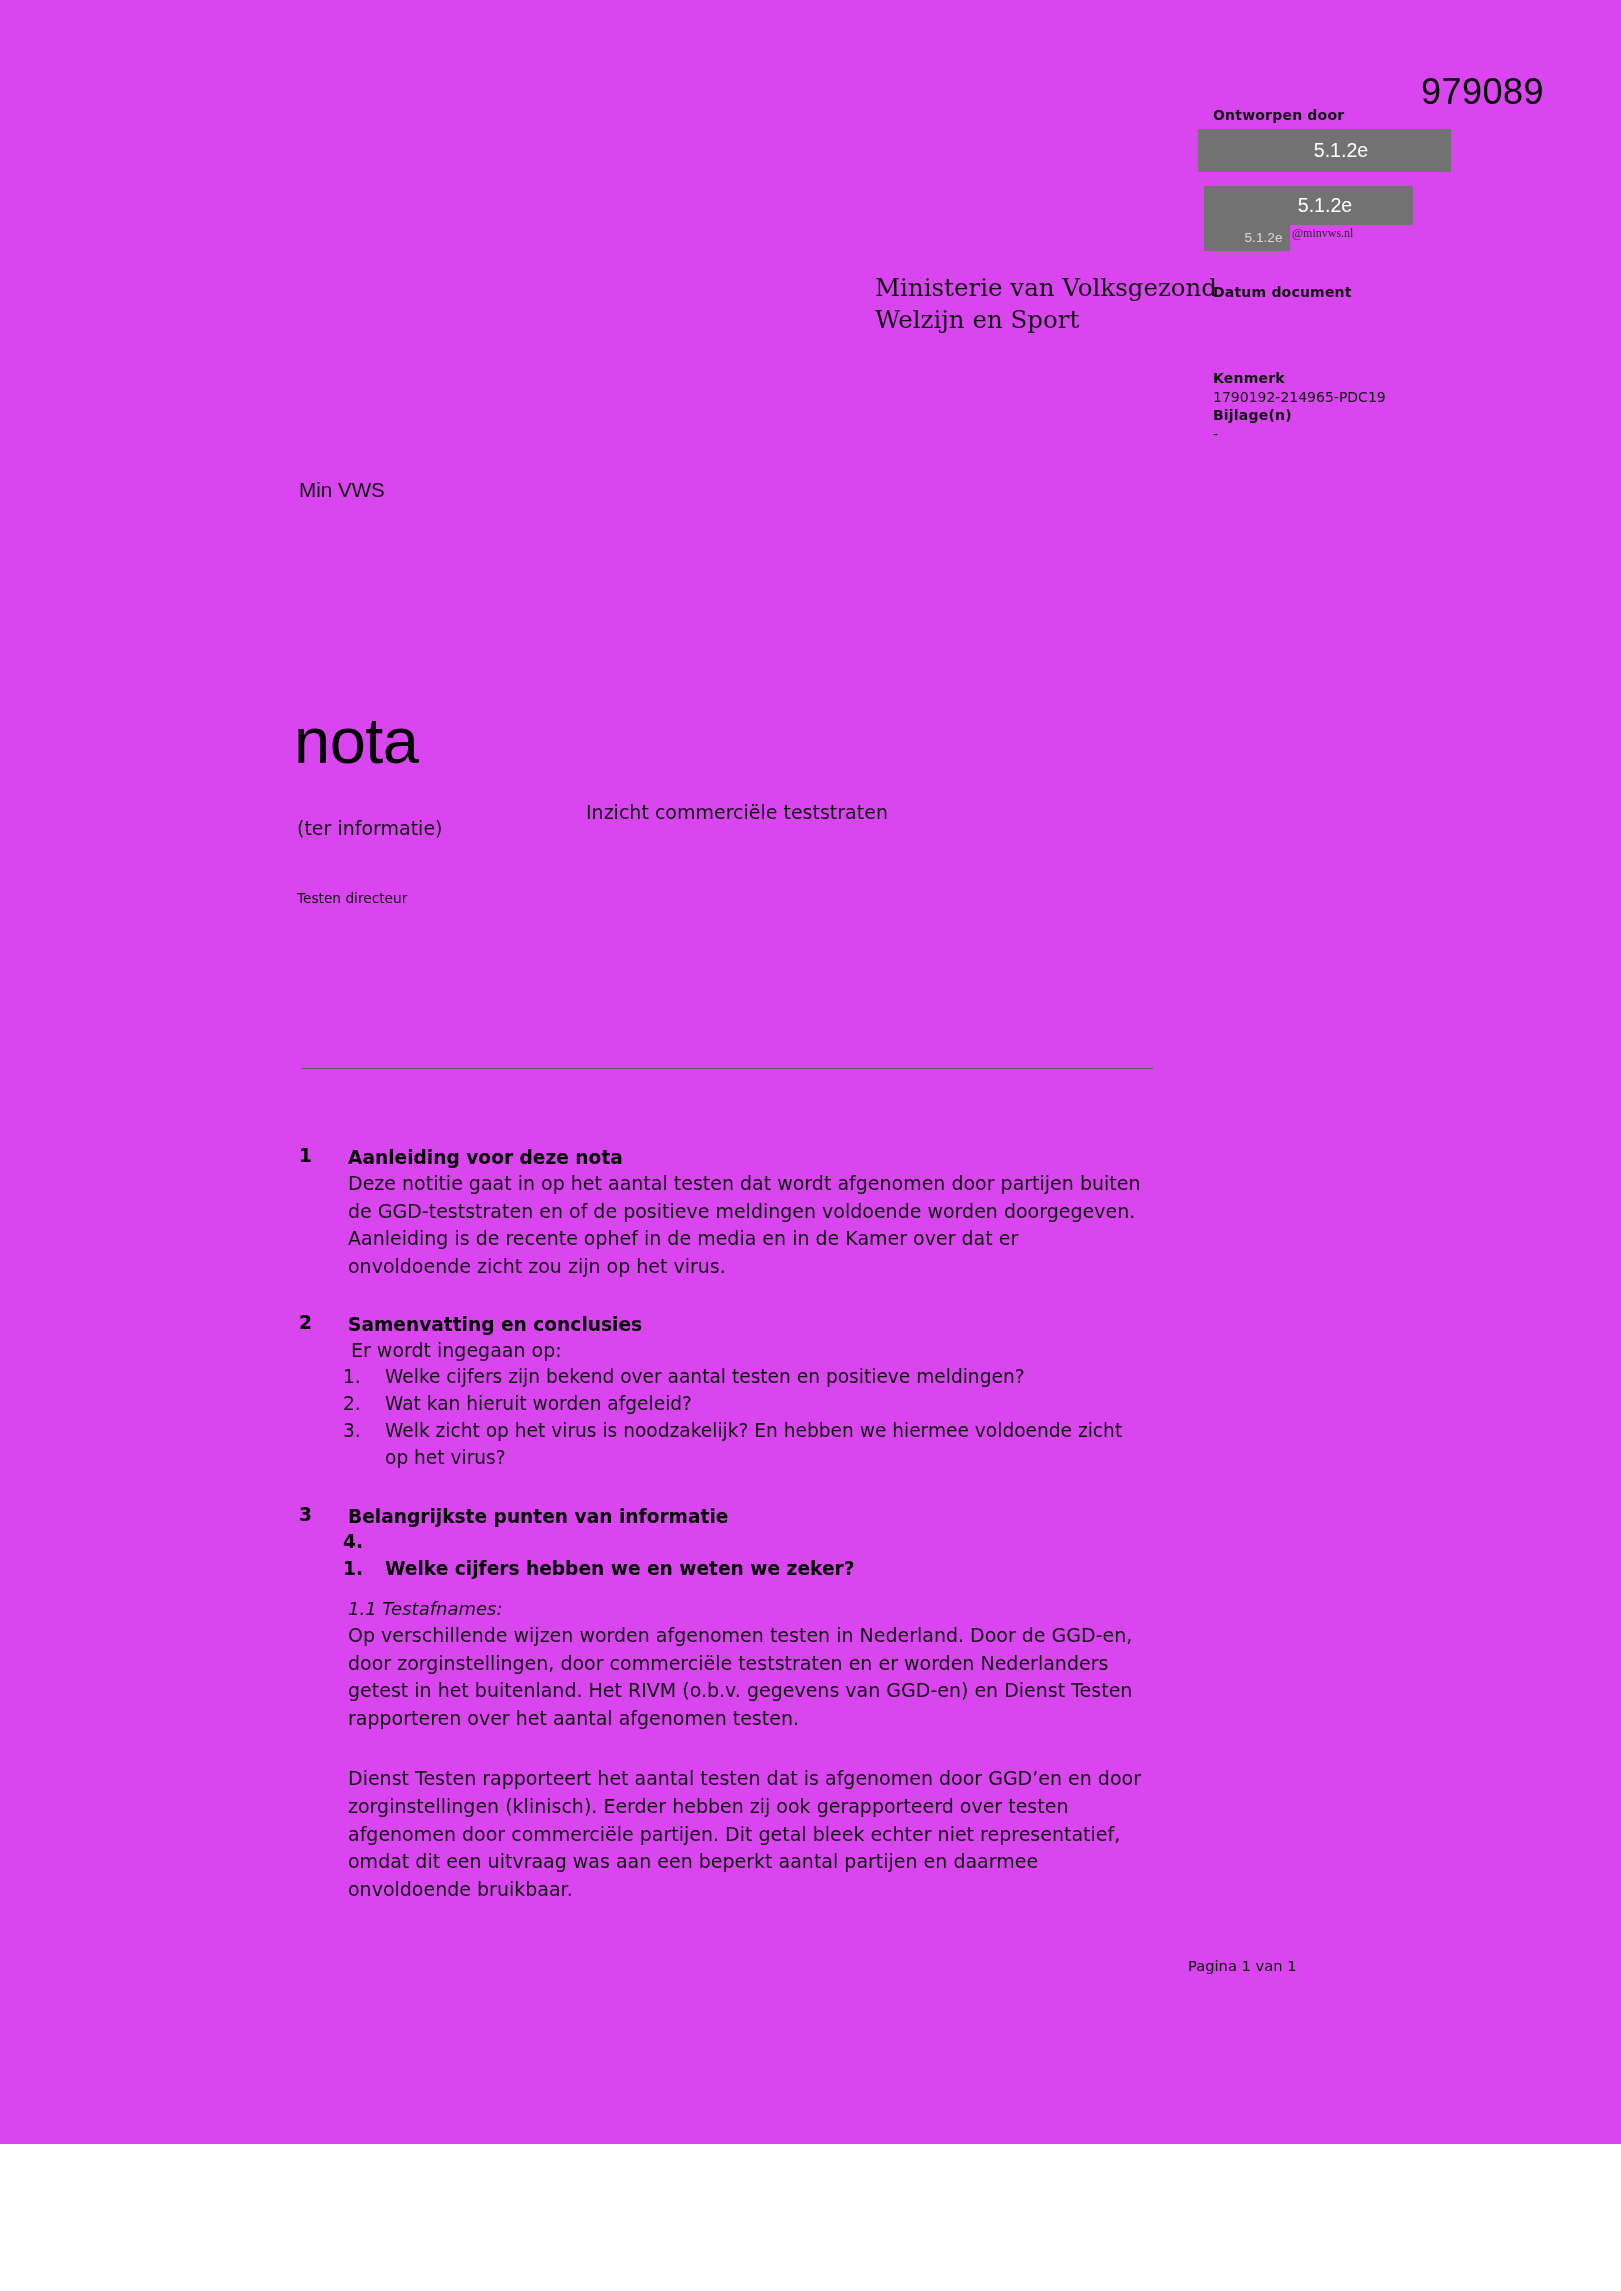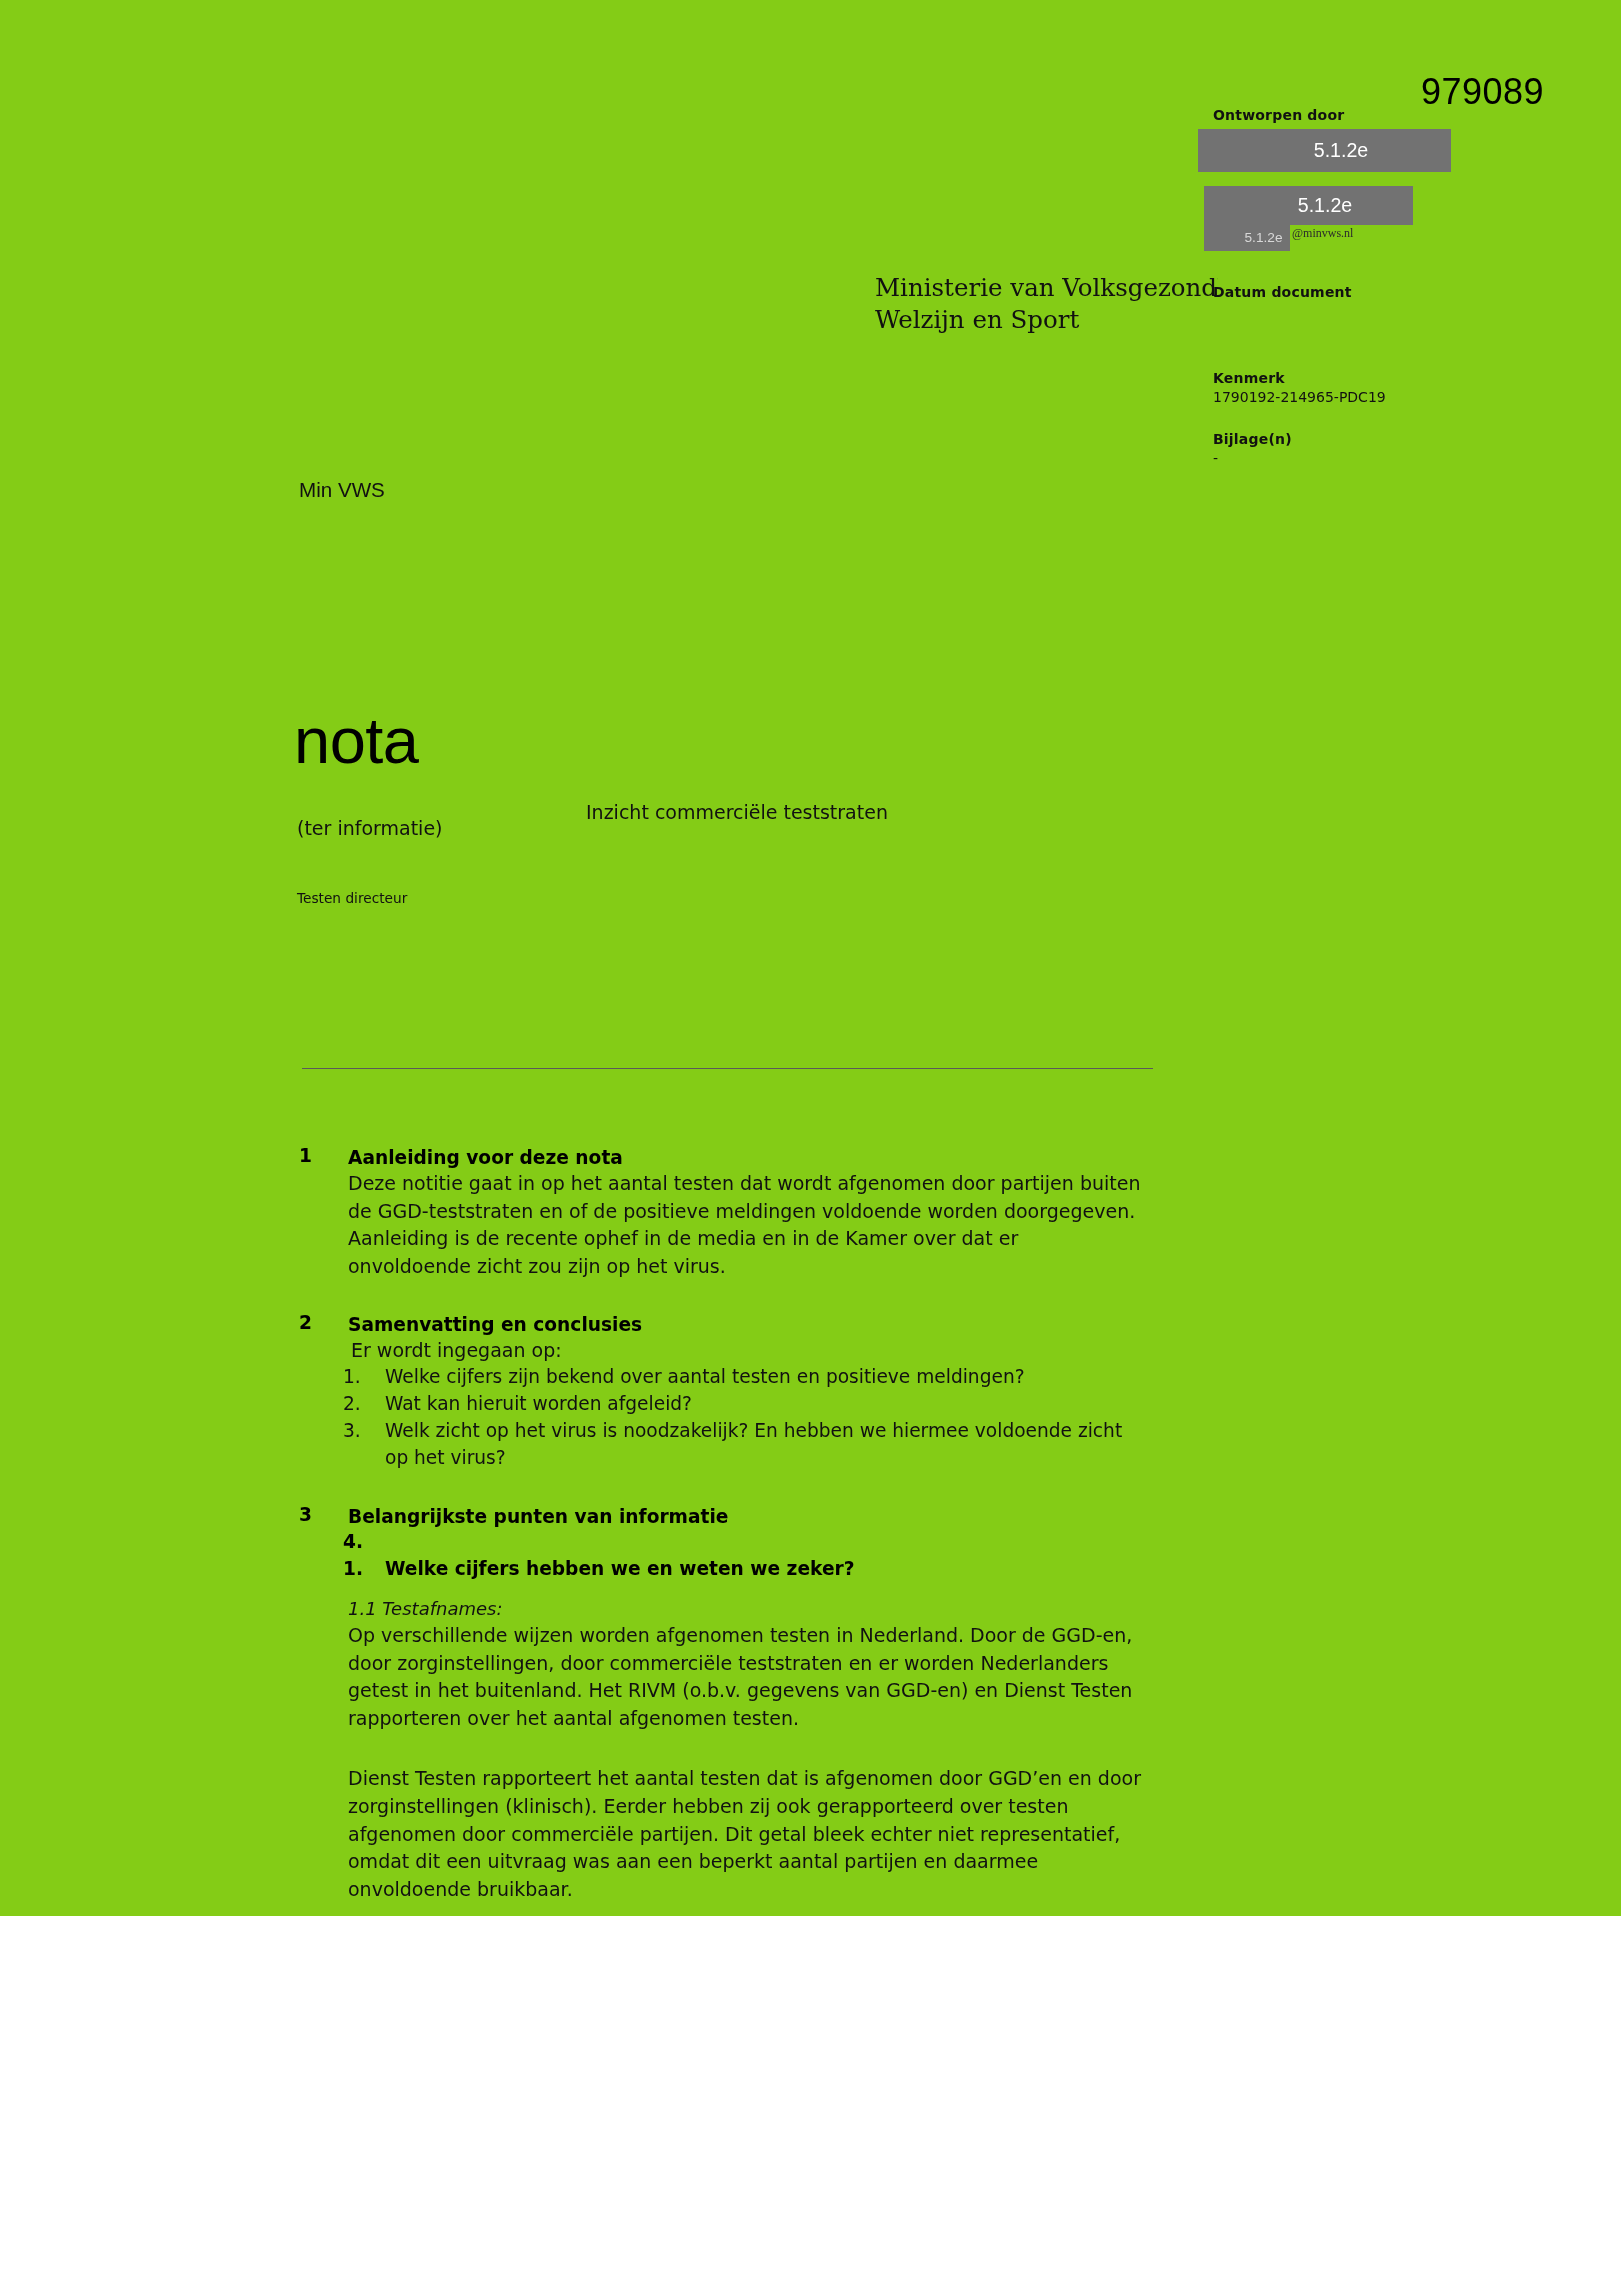--- a/index.html
+++ b/index.html
@@ -7,22 +7,22 @@
     padding: 0;
     background: #ffffff;
   }
   body {
     font-family: "DejaVu Sans", sans-serif;
     color: #000000;
   }
   .page {
     position: relative;
     width: 1621px;
-    height: 1916px;
-    background: #84cc16;
+    height: 2144px;
+    background: #d946ef;
     overflow: hidden;
   }
 
   
   .doc-number {
     position: absolute;
     top: 71px;
     left: 1421px;
     font-family: "Liberation Sans", sans-serif;
     font-size: 36px;
@@ -94,21 +94,21 @@
   }
 
   .meta-block {
     position: absolute;
     left: 1213px;
     white-space: nowrap;
   }
   .m-ontworpen { top: 107px; }
   .m-datum     { top: 284px; }
   .m-kenmerk   { top: 370px; }
-  .m-bijlage   { top: 431px; }
+  .m-bijlage   { top: 407px; }
 
   
   .ministry {
     position: absolute;
     left: 875px;
     top: 272px;
     width: 343px;
     height: 74px;
     overflow: hidden;
   }

